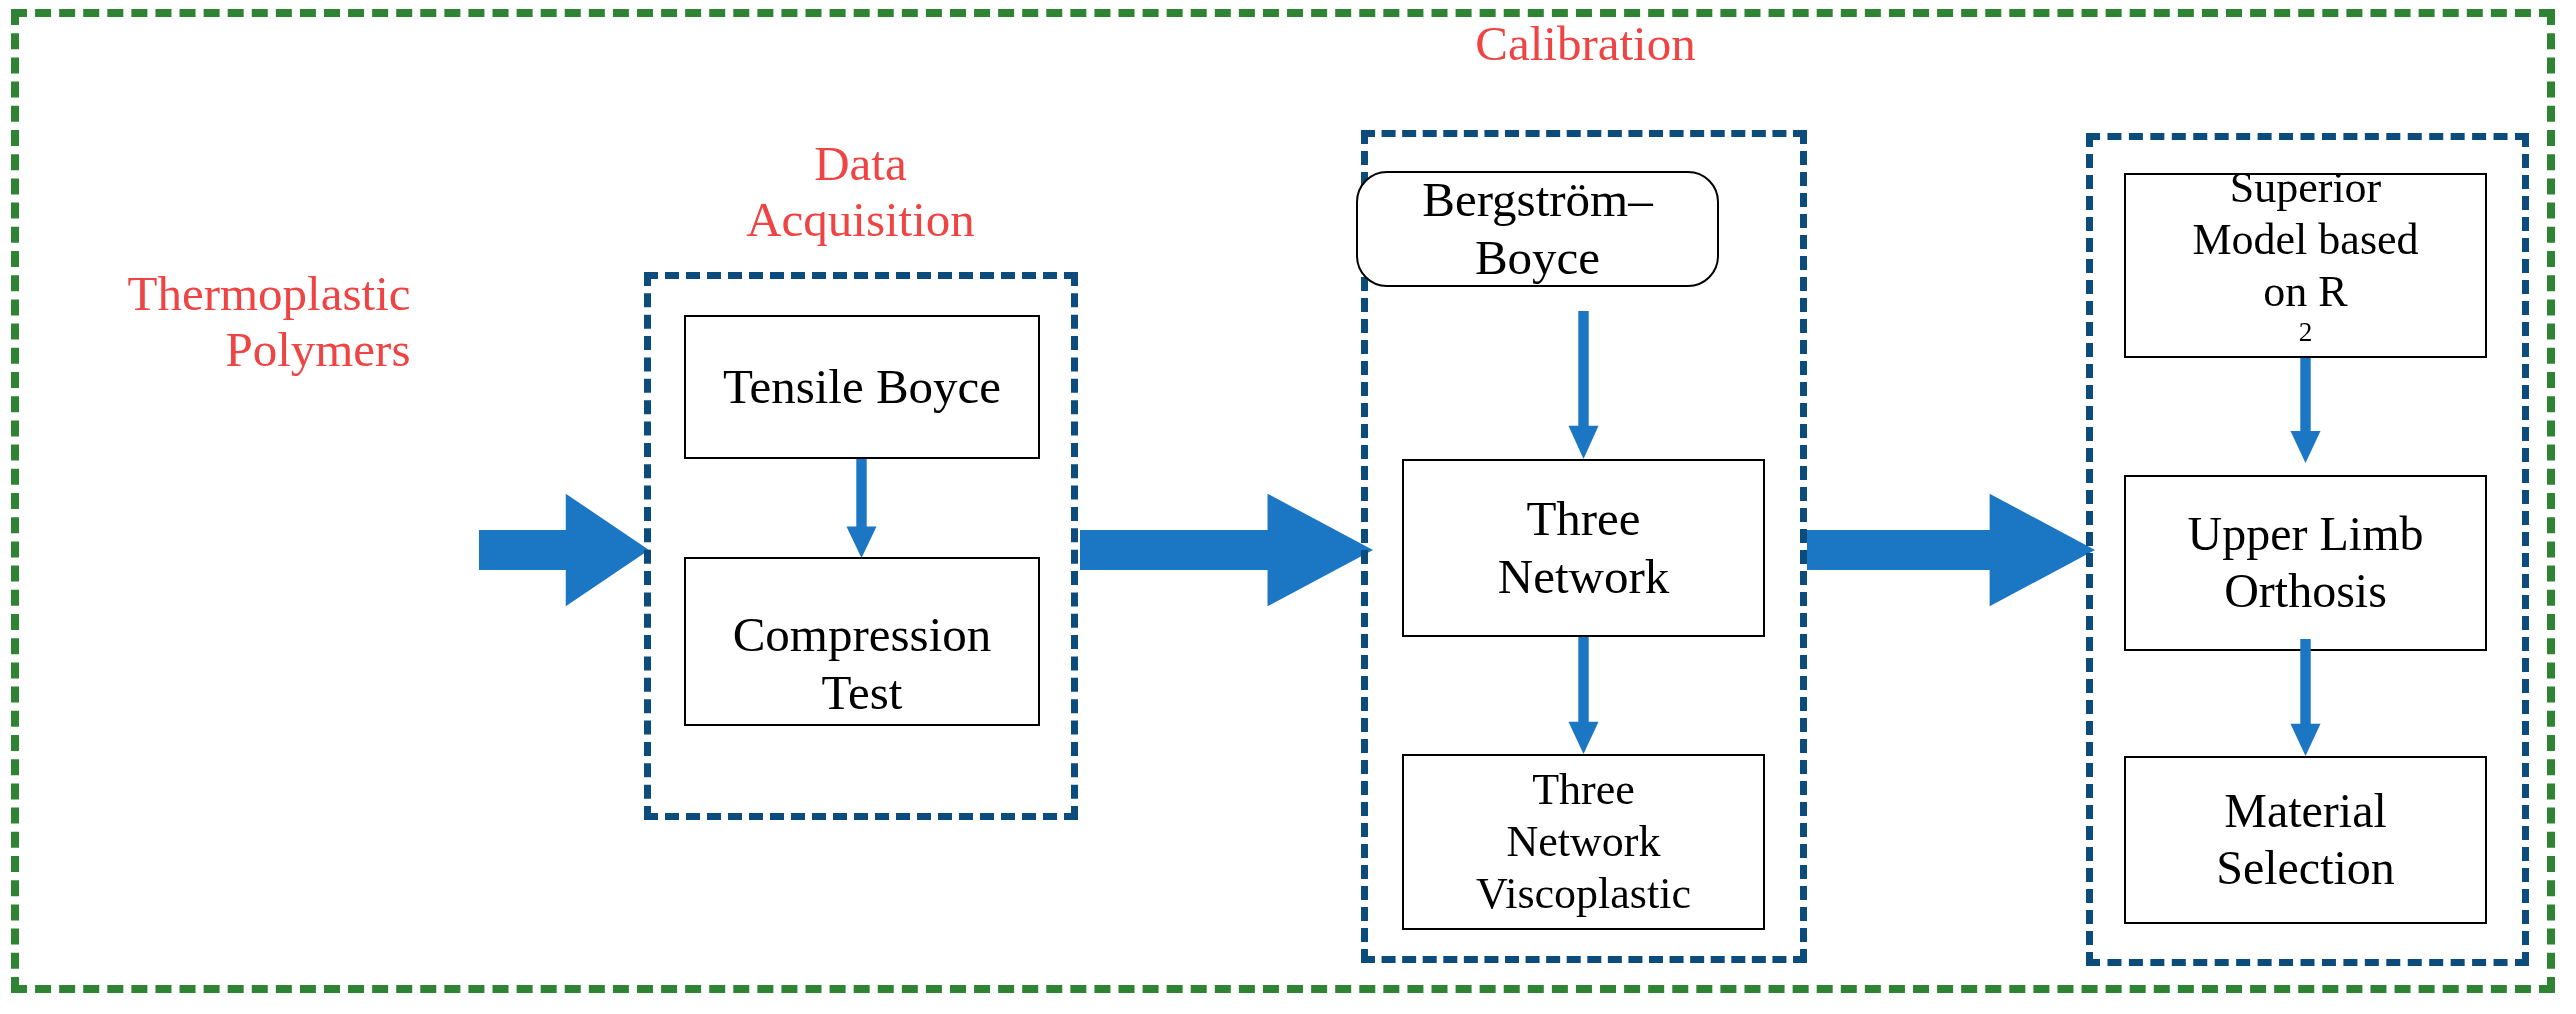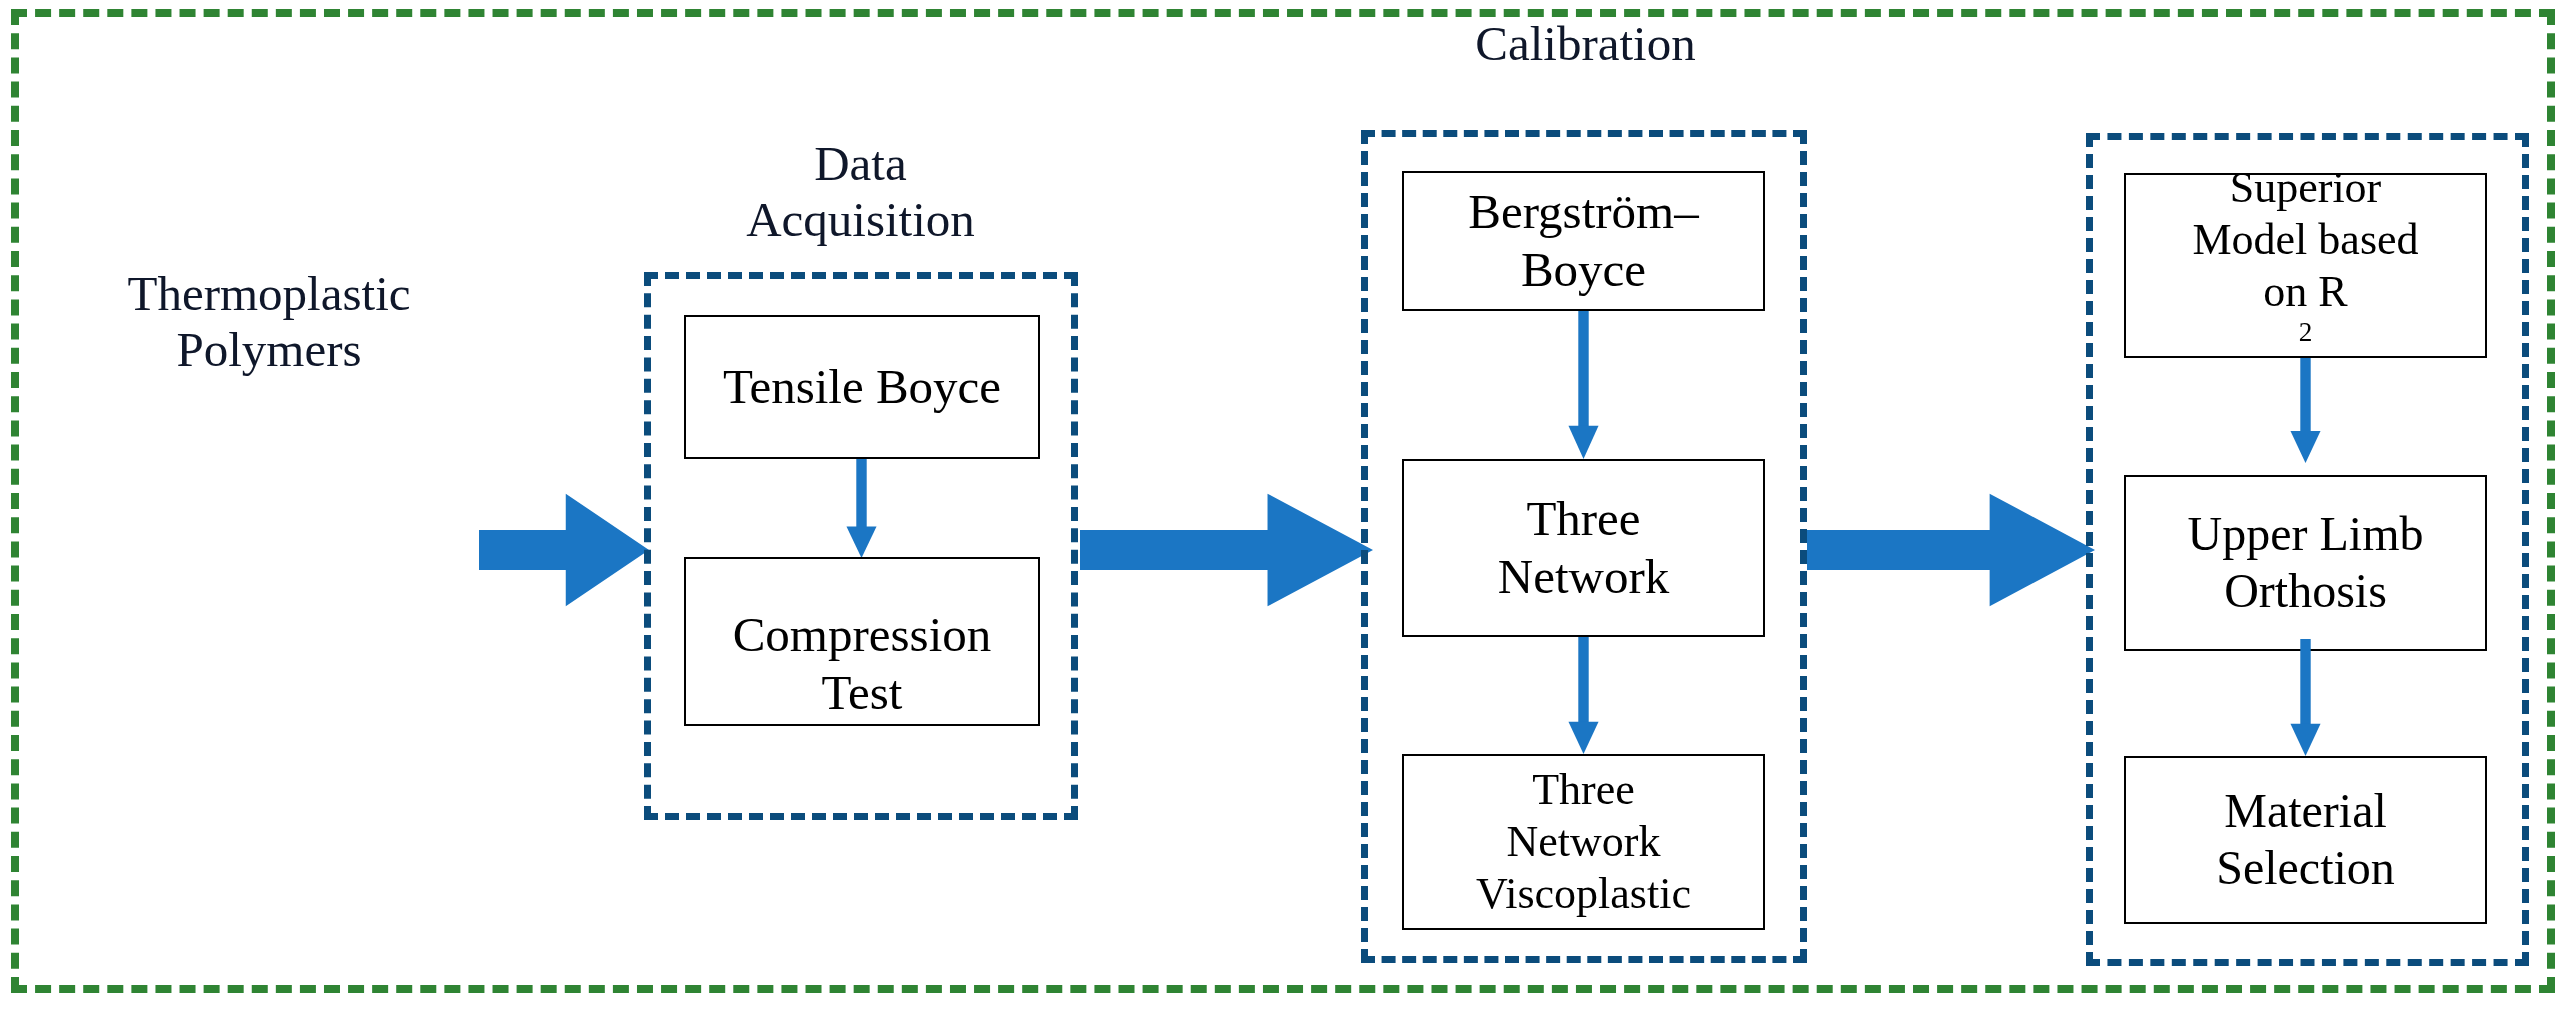--- a/index.html
+++ b/index.html
@@ -29,41 +29,41 @@
     text-align:center;
     color:#000;
     line-height:1.18;
     padding:2.3px 5.9px;
   }
   .node span{display:block;width:100%;}
 
   
   .caption{
     display:flex;align-items:center;justify-content:center;
-    text-align:center;color:#0f172a;line-height:1.14;
+    text-align:center;color:#ef4444;line-height:1.14;
     white-space:pre-line;
   }
 
   
   .block-arrow{ }
   .block-arrow svg{display:block;width:100%;height:100%;}
 
   
   .v-arrow svg{display:block;width:100%;height:100%;}
 
   sup{font-size:.62em;vertical-align:super;line-height:0;}
 </style>
 </head>
 <body>
 
 <div id="canvas">
 
   <div class="abs outer-frame"></div>
 
-  <div class="abs caption" style="left:35px;top:263px;width:468px;height:117px;font-size:49px;">Thermoplastic<br>Polymers</div>
+  <div class="abs caption" style="left:35px;top:263px;width:468px;height:117px;font-size:49px;text-align:right;">Thermoplastic<br>Polymers</div>
 
 
   <div class="abs block-arrow" style="left:479px;top:489px;width:170px;height:122px;">
     <svg viewBox="0 0 290 208" preserveAspectRatio="none" aria-hidden="true">
       <polygon points="0,70 148,70 148,8 290,104 148,200 148,138 0,138" fill="#1b76c4"></polygon>
     </svg>
   </div>
 
   <div class="abs caption" style="left:638px;top:129px;width:445px;height:126px;font-size:49px;">Data<br>Acquisition</div>
 
@@ -87,21 +87,21 @@
   <div class="abs block-arrow" style="left:1080px;top:489px;width:293px;height:122px;">
     <svg viewBox="0 0 500 208" preserveAspectRatio="none" aria-hidden="true">
       <polygon points="0,70 320,70 320,8 500,104 320,200 320,138 0,138" fill="#1b76c4"></polygon>
     </svg>
   </div>
 
   <div class="abs caption" style="left:1363px;top:11.7px;width:445px;height:64px;font-size:49px;">Calibration</div>
 
   <div class="abs group-frame" style="left:1361px;top:130px;width:446px;height:833px;"></div>
 
-  <div class="abs node" style="left:1402px;top:171px;width:363px;height:140px;font-size:49px;">
+  <div class="abs node" style="left:1356px;top:171px;width:363px;height:116px;font-size:49px;border-radius:31px;">
     <span>Bergström–<br>Boyce</span>
   </div>
 
   <div class="abs v-arrow" style="left:1565px;top:311px;width:37px;height:148px;">
     <svg viewBox="0 0 64 253" preserveAspectRatio="none" aria-hidden="true">
       <rect x="23" y="0" width="18" height="202" fill="#1b76c4"></rect>
       <polygon points="32,253 6,196 58,196" fill="#1b76c4"></polygon>
     </svg>
   </div>
 

